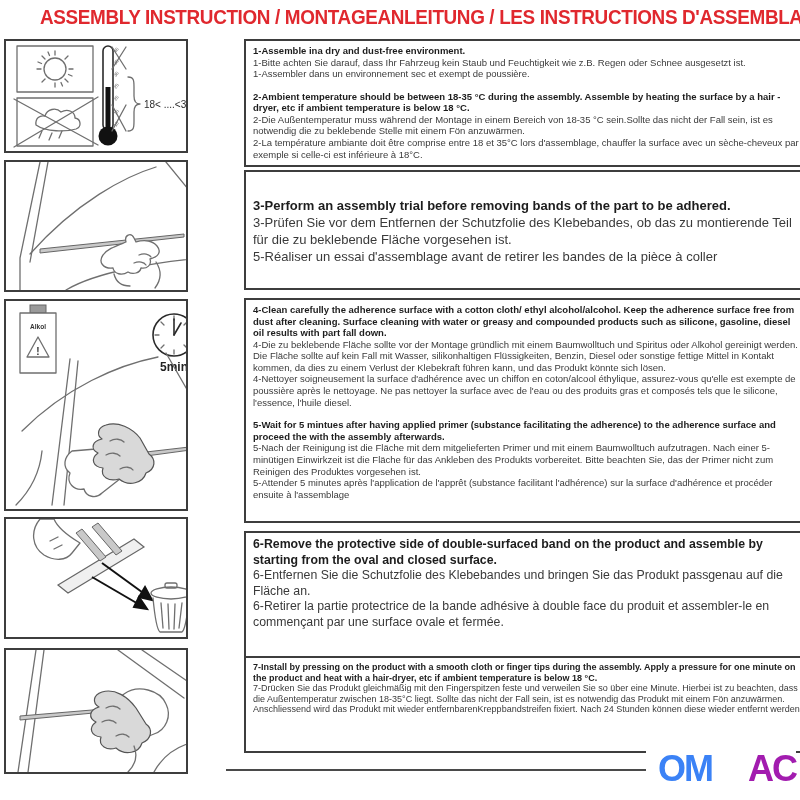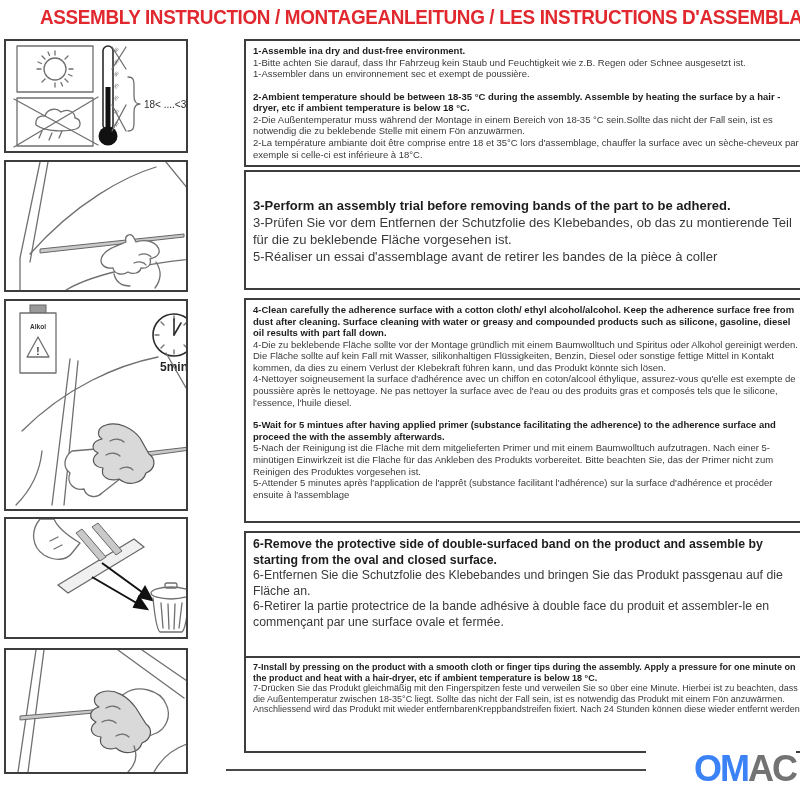--- a/index.html
+++ b/index.html
@@ -22,21 +22,21 @@
   .ln{fill:none;stroke:#6f6f6f;stroke-width:1.3;stroke-linecap:round;stroke-linejoin:round;}
   .lnd{fill:none;stroke:#2b2b2b;stroke-width:1.6;stroke-linecap:round;stroke-linejoin:round;}
   .strip{fill:#c9c9c9;stroke:#666;stroke-width:1;}
   .cloth{fill:#d9d9d9;stroke:#555;stroke-width:1.2;stroke-linejoin:round;}
   .white{fill:#ffffff;stroke:#6f6f6f;stroke-width:1.3;stroke-linejoin:round;}
   .tick{font-size:4.6px;fill:#555;}
   .slabel{font-size:10px;fill:#2e2e2e;}
   .rule{position:absolute;left:226px;top:769px;width:422px;height:2px;background:#4a4a4a;}
   .logo{position:absolute;left:646px;top:751px;width:150px;text-align:right;background:#fff;
         font-size:36px;font-weight:900;letter-spacing:-2px;line-height:1;}
-  .logo .b{color:#3b82f6;} .logo .r{color:#737373;}
+  .logo .b{color:#3b82f6;} .logo .r{color:#a21caf;margin-left:36px;}
 </style>
 </head>
 <body>
 
 <h1 class="title">ASSEMBLY INSTRUCTION / MONTAGEANLEITUNG / LES INSTRUCTIONS D'ASSEMBLAGE</h1>
 
 <div class="box ibox" style="top:39px;height:114px;">
   <svg width="204" height="110" viewBox="0 0 204 110">
     <g>
       <rect class="ln" x="11" y="5" width="76" height="46"></rect>

